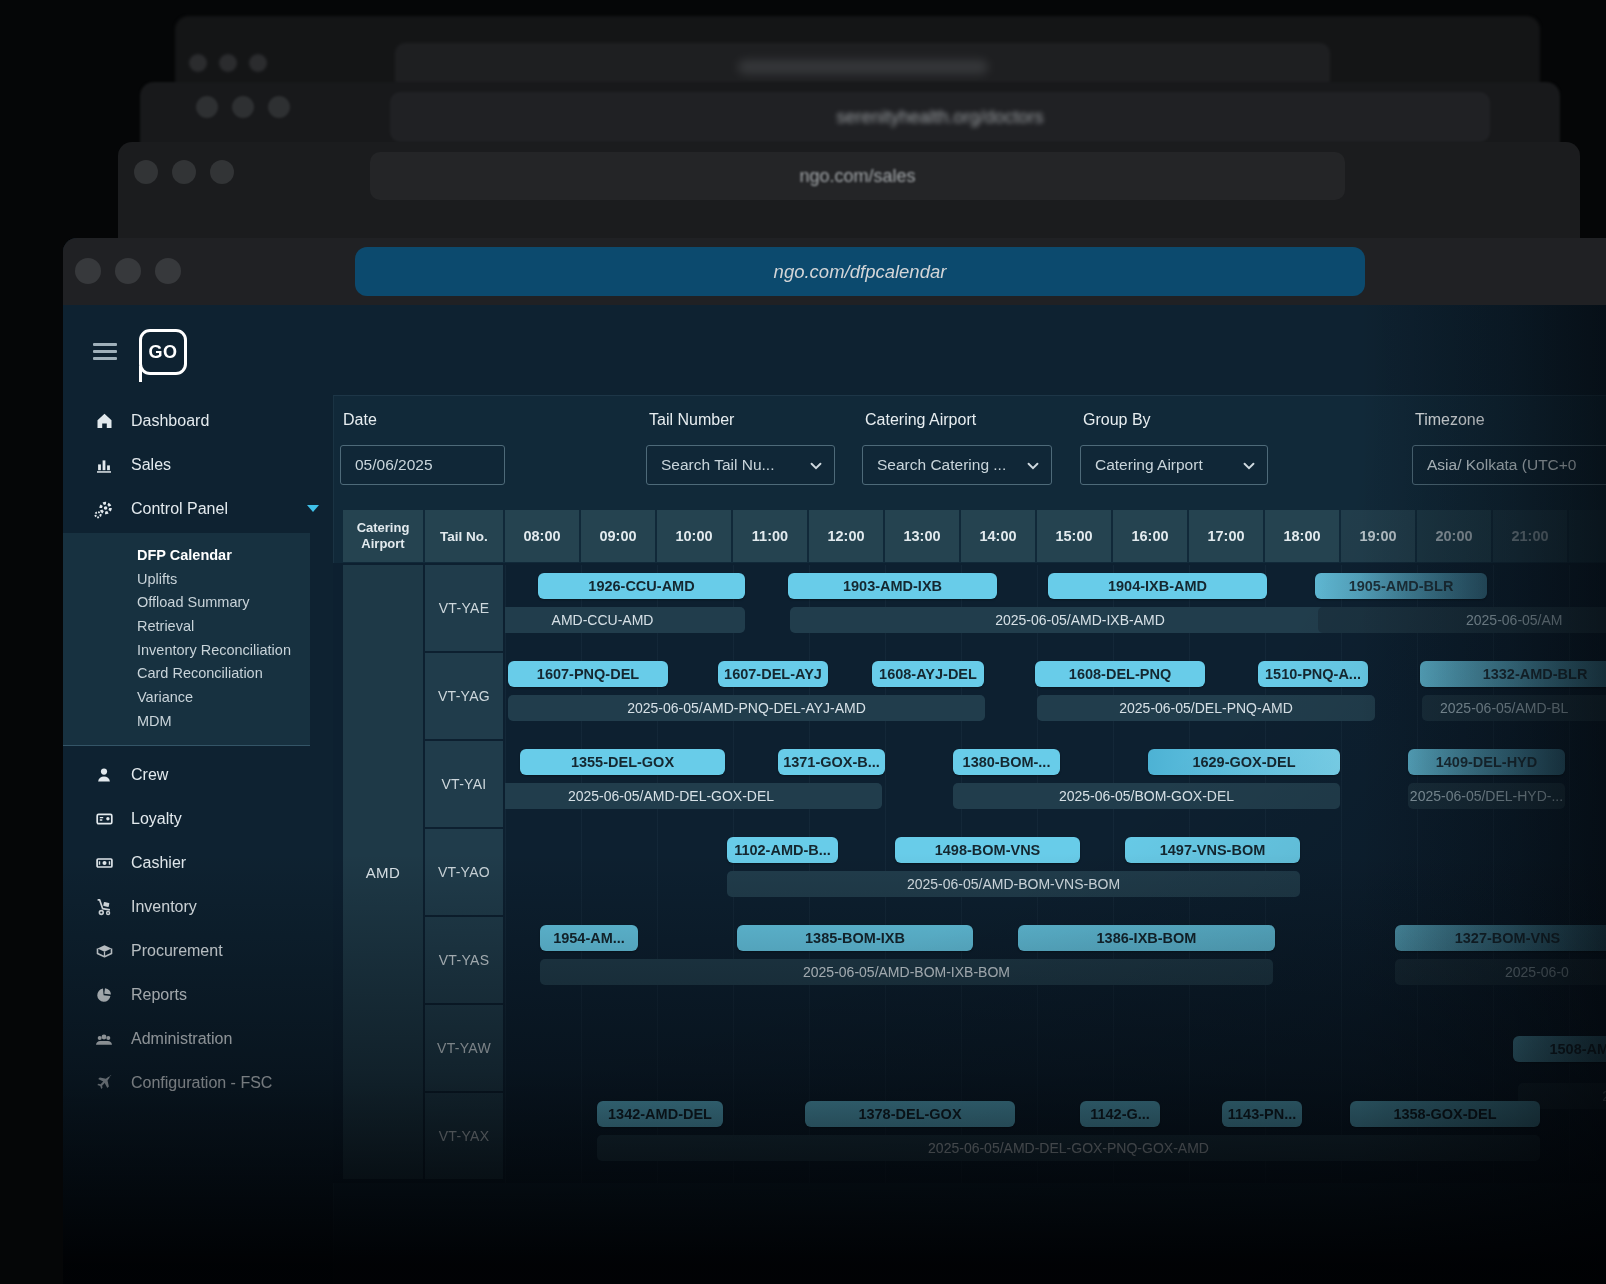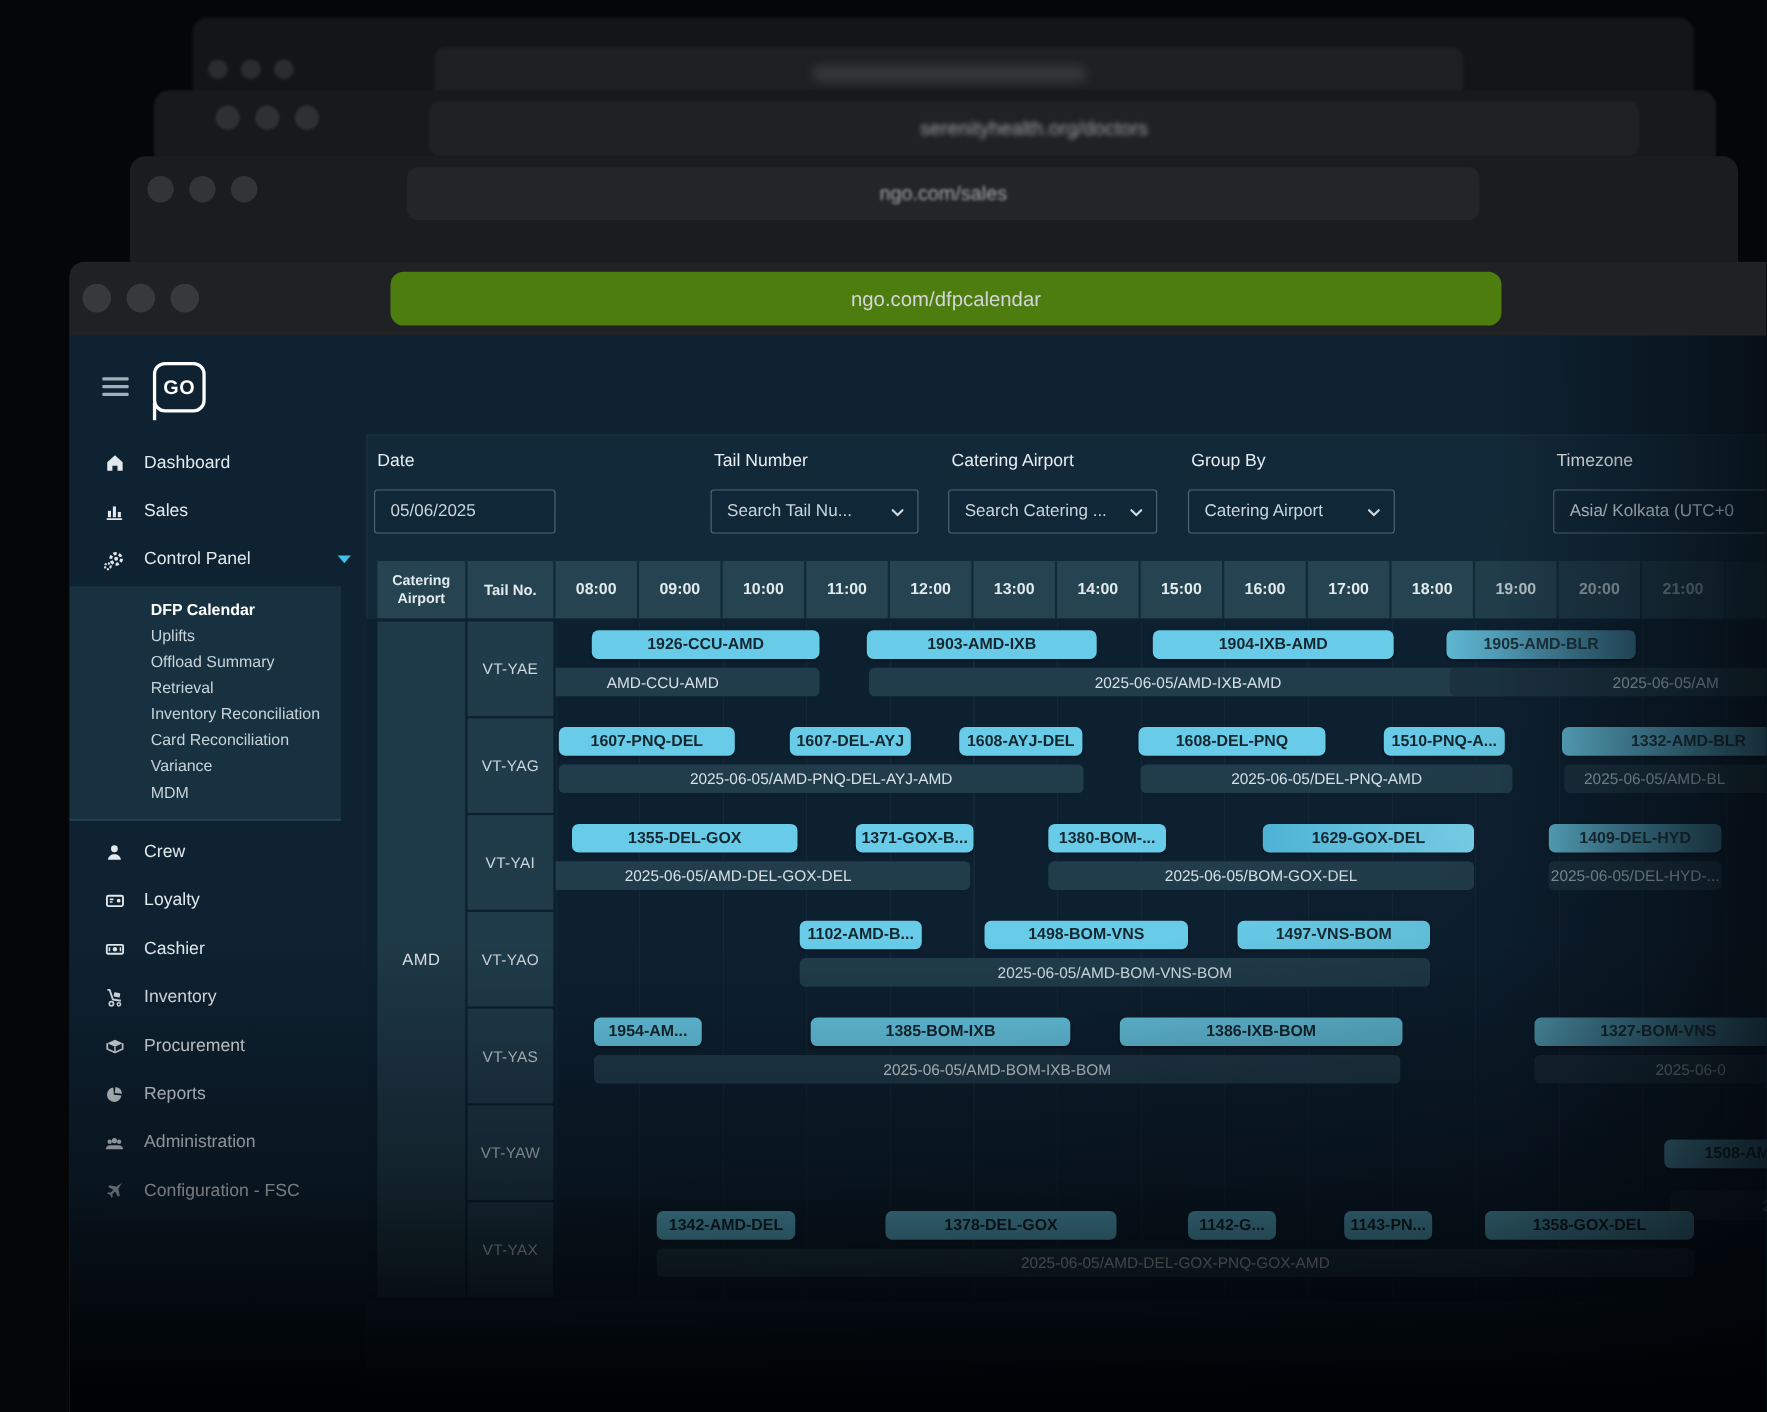--- a/index.html
+++ b/index.html
@@ -26,21 +26,21 @@
   .win-b .pill{left:250px;top:10px;width:1100px;height:50px;background:#202124;}
   .win-b .pill span{font-size:18px;color:#9a9ea1;filter:blur(2.1px);}
   .win-c .pill{left:252px;top:10px;width:975px;height:48px;background:#242527;}
   .win-c .pill span{font-size:18px;color:#a3a7aa;filter:blur(1.3px);}
 
   
   .mainwin{position:absolute;left:63px;top:238px;width:1543px;height:1046px;border-radius:14px 0 0 0;overflow:hidden;background:#0e2231;}
   .chrome{position:absolute;left:0;top:0;right:0;height:67px;background:#202124;}
   .chrome .lights{left:12px;top:20px;gap:14px;}
   .chrome .light{width:26px;height:26px;background:#37393c;}
-  .chrome .pill{left:292px;top:9px;width:1010px;height:49px;background:#4d7c0f;border-radius:12px;}
+  .chrome .pill{left:292px;top:9px;width:1010px;height:49px;background:#0c4a6e;border-radius:12px;font-style:italic;}
   .chrome .pill span{font-size:18.5px;color:#d3d5d7;}
 
   .app{position:absolute;left:0;top:67px;right:0;bottom:0;background:#0e2231;overflow:hidden;}
 
   
   .hamburger{position:absolute;left:30px;top:38px;width:24px;height:18px;cursor:pointer;}
   .hamburger i{display:block;height:2.5px;background:#9fb0ba;margin-bottom:4.5px;border-radius:1px;}
   .logo{position:absolute;left:76px;top:24px;width:42px;height:40px;border:3.5px solid #fff;border-radius:11px;display:flex;align-items:center;justify-content:center;color:#fff;font-weight:bold;font-size:18px;letter-spacing:.5px;}
   .logo::before{content:"";position:absolute;left:-3.5px;bottom:-10px;width:3.5px;height:16px;background:#fff;}
 

